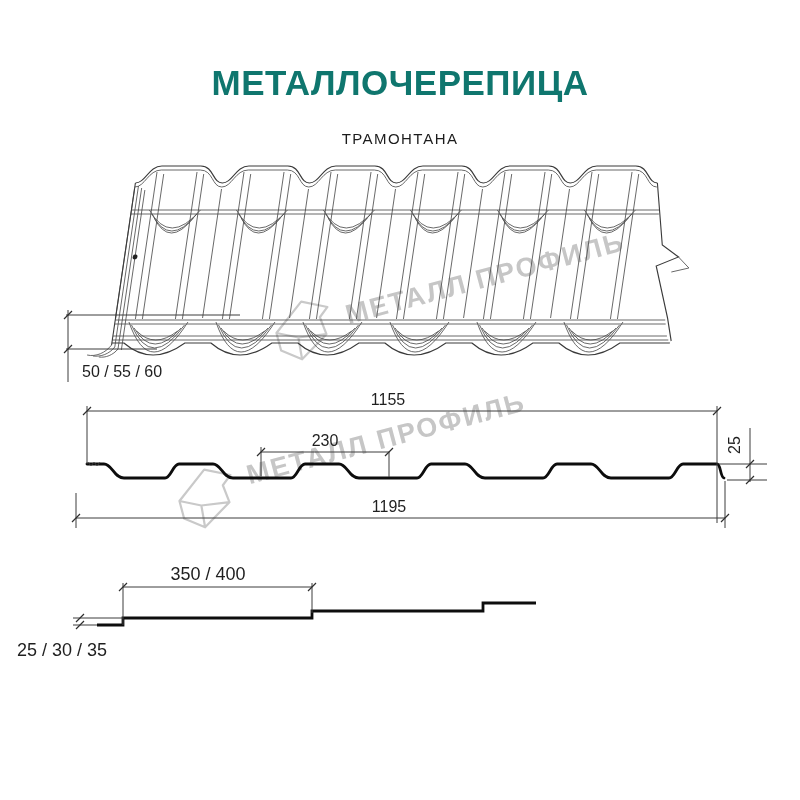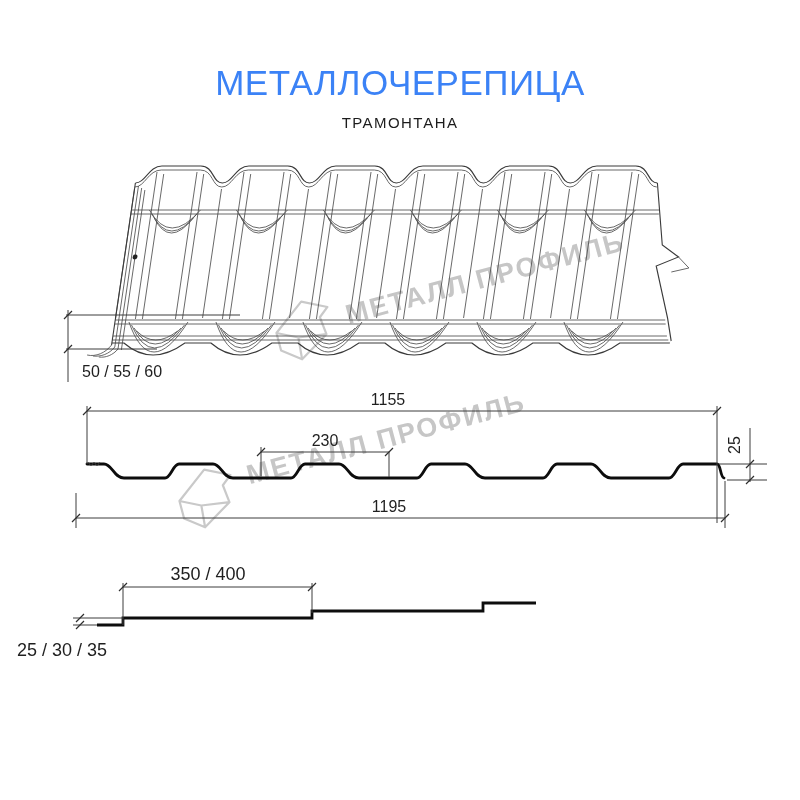--- a/index.html
+++ b/index.html
@@ -1,21 +1,21 @@
 <!DOCTYPE html>
 <html><head>
 <meta charset="utf-8">
 <style>
   html,body{margin:0;padding:0;background:#ffffff;}
   .page{position:relative;width:800px;height:800px;background:#ffffff;overflow:hidden;
         font-family:"Liberation Sans",sans-serif;}
   .title-block{position:absolute;top:64px;left:0;width:800px;text-align:center;}
-  .title-block h1{margin:0;font-size:35px;line-height:1.06;font-weight:normal;
-                  letter-spacing:0.5px;color:#3b82f6;}
-  .subtitle{margin-top:13px;font-size:15px;letter-spacing:1.4px;font-weight:normal;color:#1c1c1c;}
+  .title-block h1{margin:0;font-size:35px;line-height:1.06;font-weight:bold;
+                  letter-spacing:0.5px;color:#0f766e;}
+  .subtitle{margin-top:29px;font-size:15px;letter-spacing:1.4px;font-weight:normal;color:#1c1c1c;}
   svg.drawing{position:absolute;left:0;top:0;}
   .fine{stroke:#4a4a4a;stroke-width:0.8;fill:none;}
   .edge{stroke:#3a3a3a;stroke-width:1.1;fill:none;}
   .thick{stroke:#0d0d0d;stroke-width:2.8;fill:none;stroke-linejoin:round;stroke-linecap:round;}
   .step-thick{stroke:#0d0d0d;stroke-width:2.8;fill:none;stroke-linejoin:miter;}
   .dim{stroke:#3d3d3d;stroke-width:1;fill:none;}
   .tick{stroke:#2e2e2e;stroke-width:1.2;fill:none;}
   .dimtext{font-family:"Liberation Sans",sans-serif;font-size:16px;fill:#1f1f1f;}
   .dimtext-lg{font-family:"Liberation Sans",sans-serif;font-size:18px;fill:#1f1f1f;}
   .wm-text{font-family:"Liberation Sans",sans-serif;font-weight:bold;font-size:27px;

